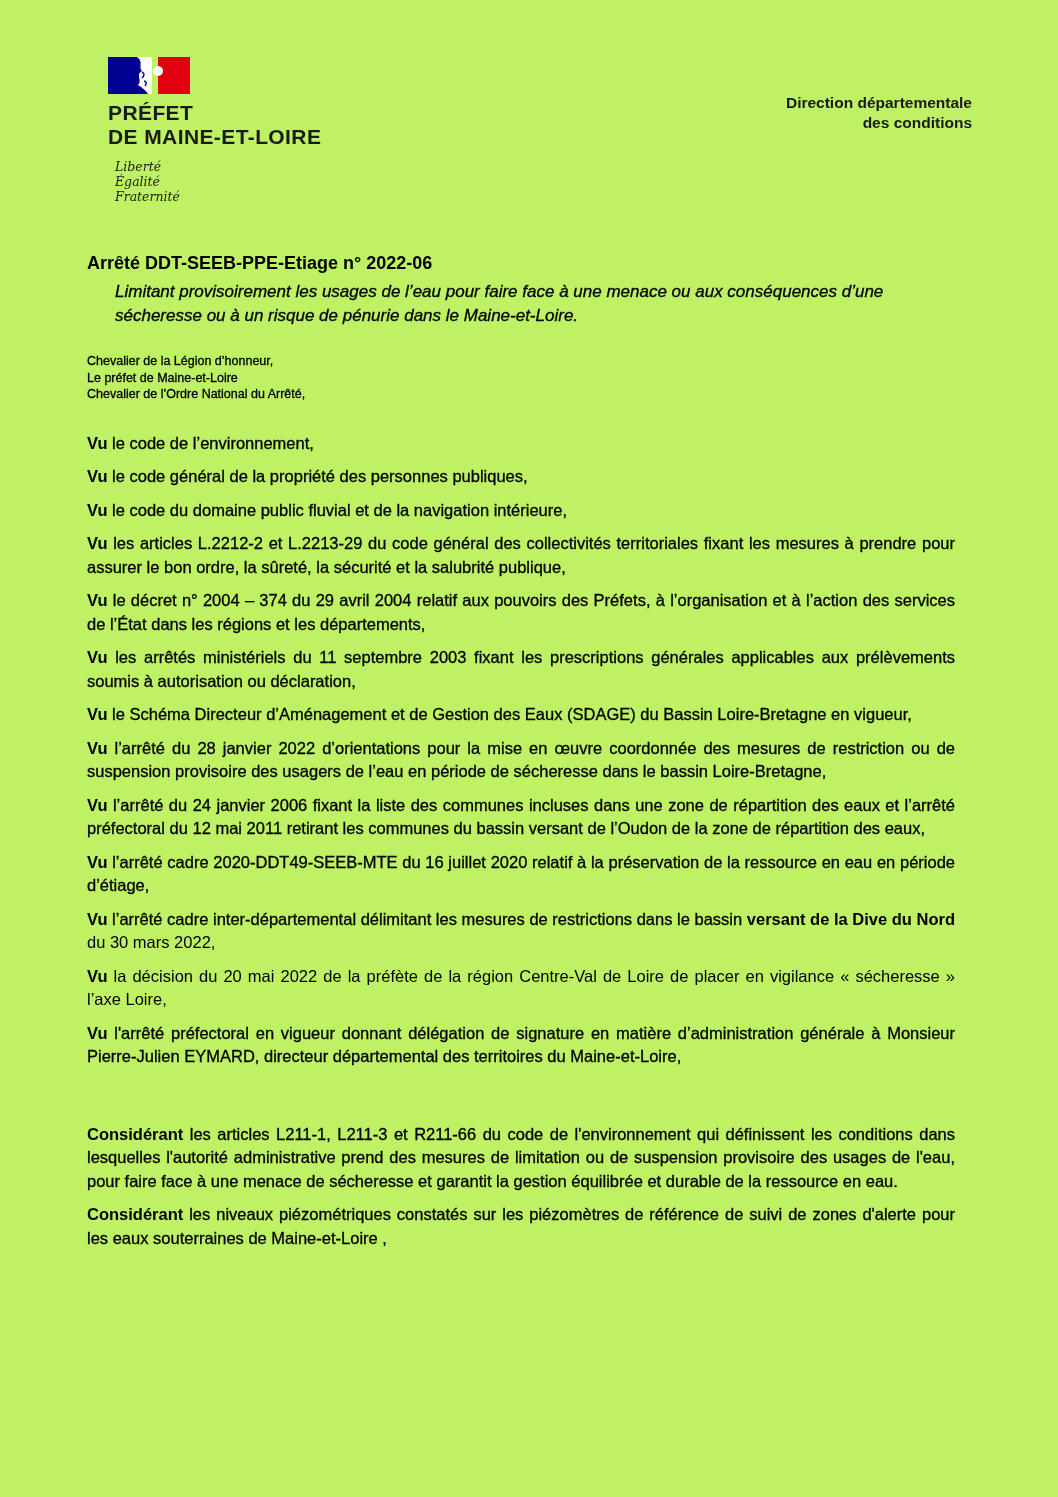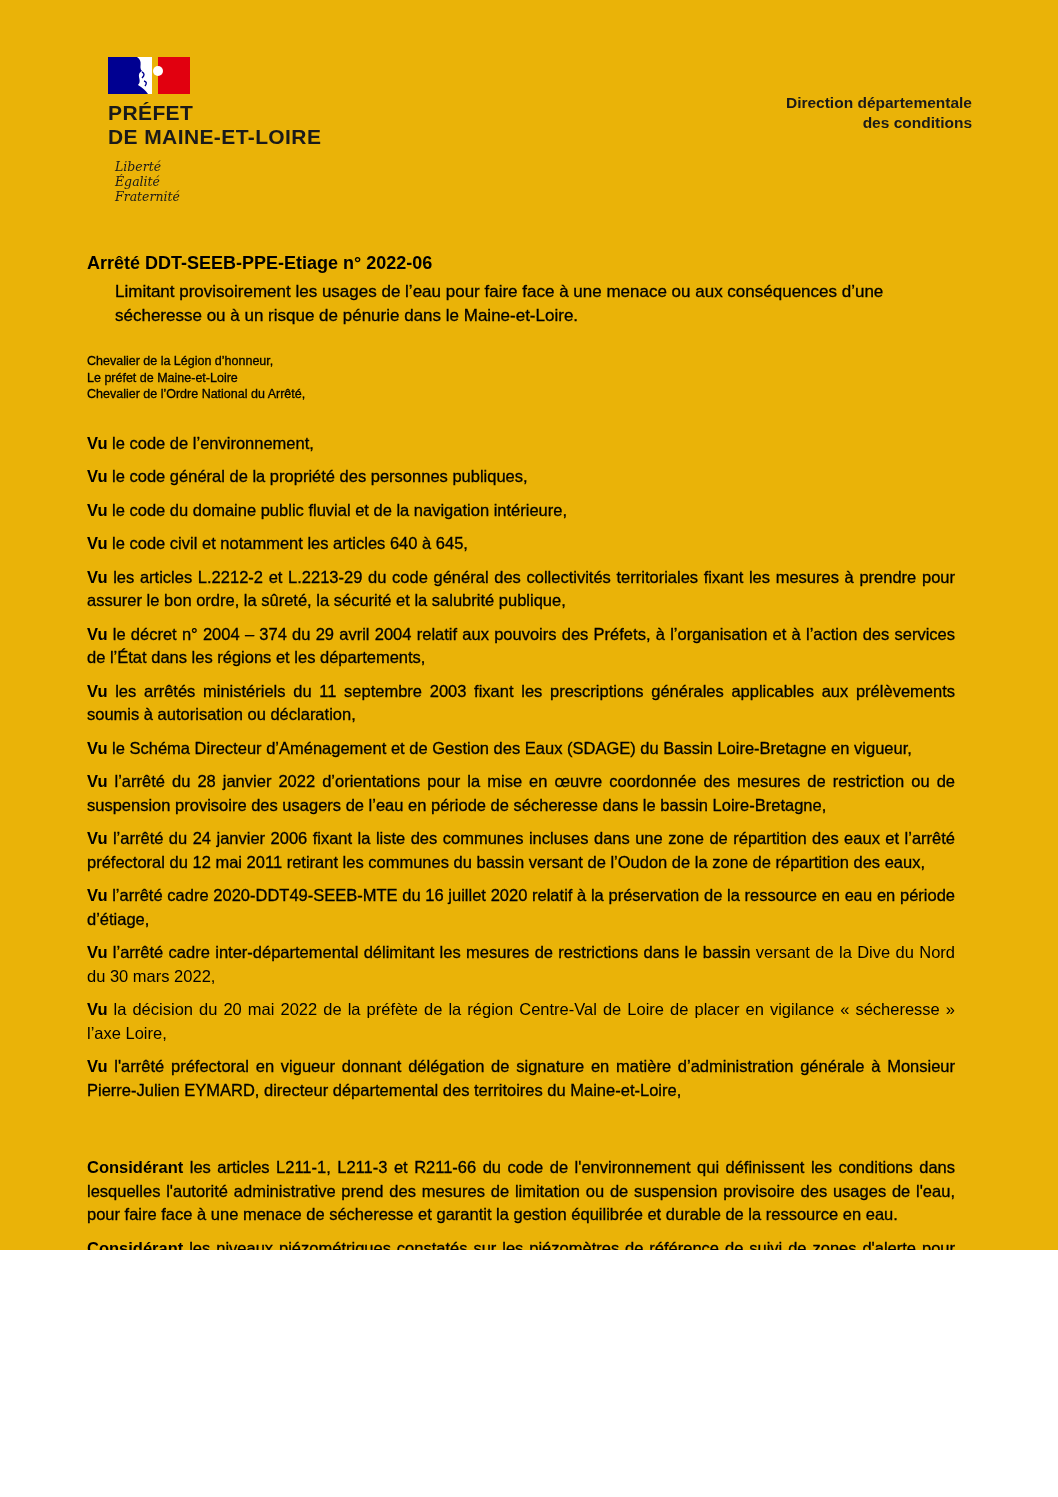--- a/index.html
+++ b/index.html
@@ -1,21 +1,21 @@
 <!DOCTYPE html>
 <html lang="fr"><head>
 <meta charset="utf-8">
 <style>
   html, body { margin: 0; padding: 0; background: #ffffff; }
   .page {
     position: relative;
     width: 1058px;
-    height: 1250px;
+    height: 1497px;
     margin: 0 auto;
-    background: #eab308;
+    background: #bef264;
     color: #000000;
     font-family: "Liberation Sans", sans-serif;
     box-sizing: border-box;
     padding: 57px 86px 0 87px;
     overflow: hidden;
   }
   
   .header { display: flex; justify-content: space-between; align-items: flex-start; }
   .logo-block { padding-left: 21px; }
   .flag { display: block; }
@@ -45,33 +45,34 @@
     color: #1a1a1a;
   }
   
   .title-block { margin-top: 48px; }
   .doc-title { font-size: 18px; font-weight: bold; margin: 0 0 5px 0; line-height: 23px; }
   .doc-subtitle {
     font-size: 17px;
     margin: 0;
     line-height: 24px;
     padding: 0 28px;
+    font-style: italic;
   }
   .salutation { margin-top: 25px; font-size: 12.5px; line-height: 16.5px; }
   
   .doc-body { margin-top: 29px; }
   .para {
     text-align: justify;
     font-size: 16.5px;
     line-height: 23.5px;
     margin: 0 17px 10px 0;
   }
   .lead { font-weight: bold; }
   .semibold, .w-med { -webkit-text-stroke: 0.3px currentColor; }
-  .w-bold { font-weight: normal; }
+  .w-bold { font-weight: bold; }
   .w-light { -webkit-text-stroke: 0; }
   .section-gap { height: 44px; }
 </style>
 </head>
 <body>
 
 <div class="page">
 
   <div class="header">
     <div class="logo-block">
@@ -106,21 +107,20 @@
       <div>Le préfet de Maine-et-Loire</div>
       <div>Chevalier de l’Ordre National du Arrêté,</div>
     </div>
   </div>
 
   <div class="doc-body">
     <div id="vu-list">
         <p class="para"><span class="lead">Vu</span> <span class="w-med">le code de l’environnement,</span></p>
         <p class="para"><span class="lead">Vu</span> <span class="w-med">le code général de la propriété des personnes publiques,</span></p>
         <p class="para"><span class="lead">Vu</span> <span class="w-med">le code du domaine public fluvial et de la navigation intérieure,</span></p>
-        <p class="para"><span class="lead">Vu</span> <span class="w-med">le code civil et notamment les articles 640 à 645,</span></p>
         <p class="para"><span class="lead">Vu</span> <span class="w-med">les articles L.2212-2 et L.2213-29 du code général des collectivités territoriales fixant les mesures à prendre pour assurer le bon ordre, la sûreté, la sécurité et la salubrité publique,</span></p>
         <p class="para"><span class="lead">Vu</span> <span class="w-med">le décret n° 2004 – 374 du 29 avril 2004 relatif aux pouvoirs des Préfets, à l’organisation et à l’action des services de l’État dans les régions et les départements,</span></p>
         <p class="para"><span class="lead">Vu</span> <span class="w-med">les arrêtés ministériels du 11 septembre 2003 fixant les prescriptions générales applicables aux prélèvements soumis à autorisation ou déclaration,</span></p>
         <p class="para"><span class="lead">Vu</span> <span class="w-med">le Schéma Directeur d’Aménagement et de Gestion des Eaux (SDAGE) du Bassin Loire-Bretagne en vigueur,</span></p>
         <p class="para"><span class="lead">Vu</span> <span class="w-med">l’arrêté du 28 janvier 2022 d’orientations pour la mise en œuvre coordonnée des mesures de restriction ou de suspension provisoire des usagers de l’eau en période de sécheresse dans le bassin Loire-Bretagne,</span></p>
         <p class="para"><span class="lead">Vu</span> <span class="w-med">l’arrêté du 24 janvier 2006 fixant la liste des communes incluses dans une zone de répartition des eaux et l’arrêté préfectoral du 12 mai 2011 retirant les communes du bassin versant de l’Oudon de la zone de répartition des eaux,</span></p>
         <p class="para"><span class="lead">Vu</span> <span class="w-med">l’arrêté cadre 2020-DDT49-SEEB-MTE du 16 juillet 2020 relatif à la préservation de la ressource en eau en période d’étiage,</span></p>
         <p class="para"><span class="lead">Vu</span> <span class="w-med">l’arrêté cadre inter-départemental délimitant les mesures de restrictions dans le bassin </span><span class="w-bold">versant de la Dive du Nord</span><span class="w-light"> du 30 mars 2022,</span></p>
         <p class="para"><span class="lead">Vu</span> <span class="w-light">la décision du 20 mai 2022 de la préfète de la région Centre-Val de Loire de placer en vigilance « sécheresse » l’axe Loire,</span></p>
         <p class="para"><span class="lead">Vu</span> <span class="w-med">l'arrêté préfectoral en vigueur donnant délégation de signature en matière d’administration générale à Monsieur Pierre-Julien EYMARD, directeur départemental des territoires du Maine-et-Loire,</span></p>

